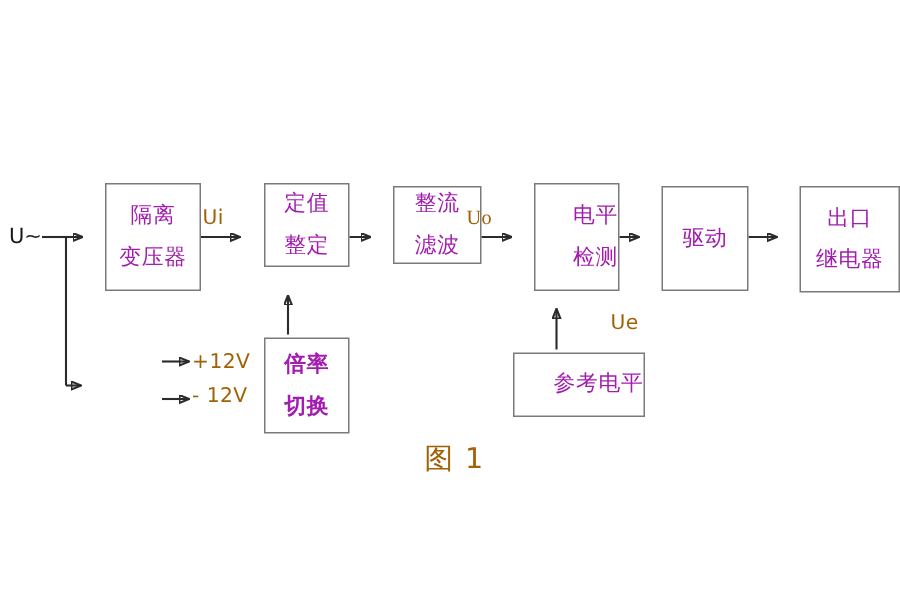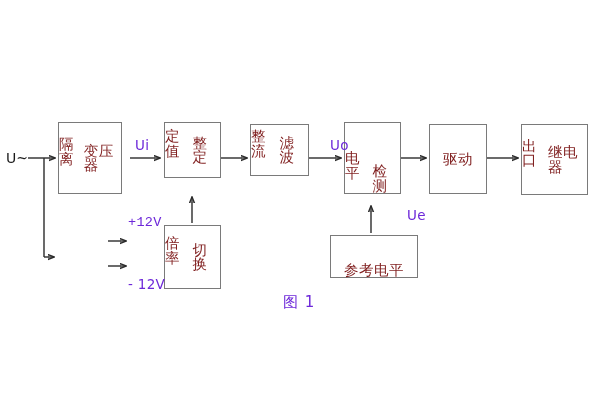--- a/index.html
+++ b/index.html
@@ -14,49 +14,50 @@
     background: #ffffff;
     font-family: "DejaVu Sans", "Liberation Sans", sans-serif;
     overflow: hidden;
   }
   .box {
     position: absolute;
     box-sizing: border-box;
     border: 1.4px solid #7a7a7a;
     background: #ffffff;
     display: flex;
-    flex-direction: row;
+    flex-direction: column;
     align-items: center;
     justify-content: center;
-    color: #7f1d1d;
+    color: #a21caf;
     font-size: 14.5px;
     line-height: 1.0;
+    margin-left: 12px;
   }
   .box .line1, .box .line2 {
     display: block;
     letter-spacing: 0.5px;
   }
   .box.two-line .line1 { margin-bottom: 13px; }
   .lbl {
     position: absolute;
     color: #1a1a1a;
     font-size: 14px;
     white-space: nowrap;
   }
   .lbl-sig {
     position: absolute;
-    color: #6d28d9;
+    color: #a16207;
     font-size: 13.5px;
     white-space: nowrap;
     letter-spacing: 0.3px;
   }
   .caption {
     position: absolute;
-    color: #6d28d9;
-    font-size: 15px;
+    color: #a16207;
+    font-size: 19px;
     white-space: nowrap;
     letter-spacing: 1px;
   }
   svg.wires {
     position: absolute;
     left: 0; top: 0;
     width: 600px;
     height: 400px;
     pointer-events: none;
   }
@@ -127,30 +128,30 @@
   <div class="box" style="left:429px; top:124px; width:58px; height:70px;">
     <span class="line1">驱动</span>
   </div>
 
   <div class="box two-line" style="left:521px; top:124px; width:67px; height:71px;">
     <span class="line1">出口</span>
     <span class="line2">继电器</span>
   </div>
 
 
-  <div class="box two-line" style="left:164px; top:225px; width:57px; height:64px;">
+  <div class="box two-line" style="left:164px; top:225px; width:57px; height:64px;font-weight:bold;">
     <span class="line1">倍率</span>
     <span class="line2">切换</span>
   </div>
 
   <div class="box" style="left:330px; top:235px; width:88px; height:43px;align-items:flex-end;">
     <span class="line1">参考电平</span>
   </div>
 
   <div class="lbl-sig" style="left:135px; top:137px;">Ui</div>
-  <div class="lbl-sig" style="left:330px; top:137px;">Uo</div>
+  <div class="lbl-sig" style="left:311px; top:137px;font-family:Liberation Serif, serif;">Uo</div>
   <div class="lbl-sig" style="left:377px; top:207px;margin-left:30px;">Ue</div>
-  <div class="lbl-sig" style="left:128px; top:215px;font-family:Liberation Mono, monospace;">+12V</div>
-  <div class="lbl-sig" style="left:128px; top:276px;">- 12V</div>
+  <div class="lbl-sig" style="left:128px; top:233px;">+12V</div>
+  <div class="lbl-sig" style="left:128px; top:256px;">- 12V</div>
 
   <div class="caption" style="left:283px; top:293px;">图 1</div>
 
 </div>
 
 </body></html>

